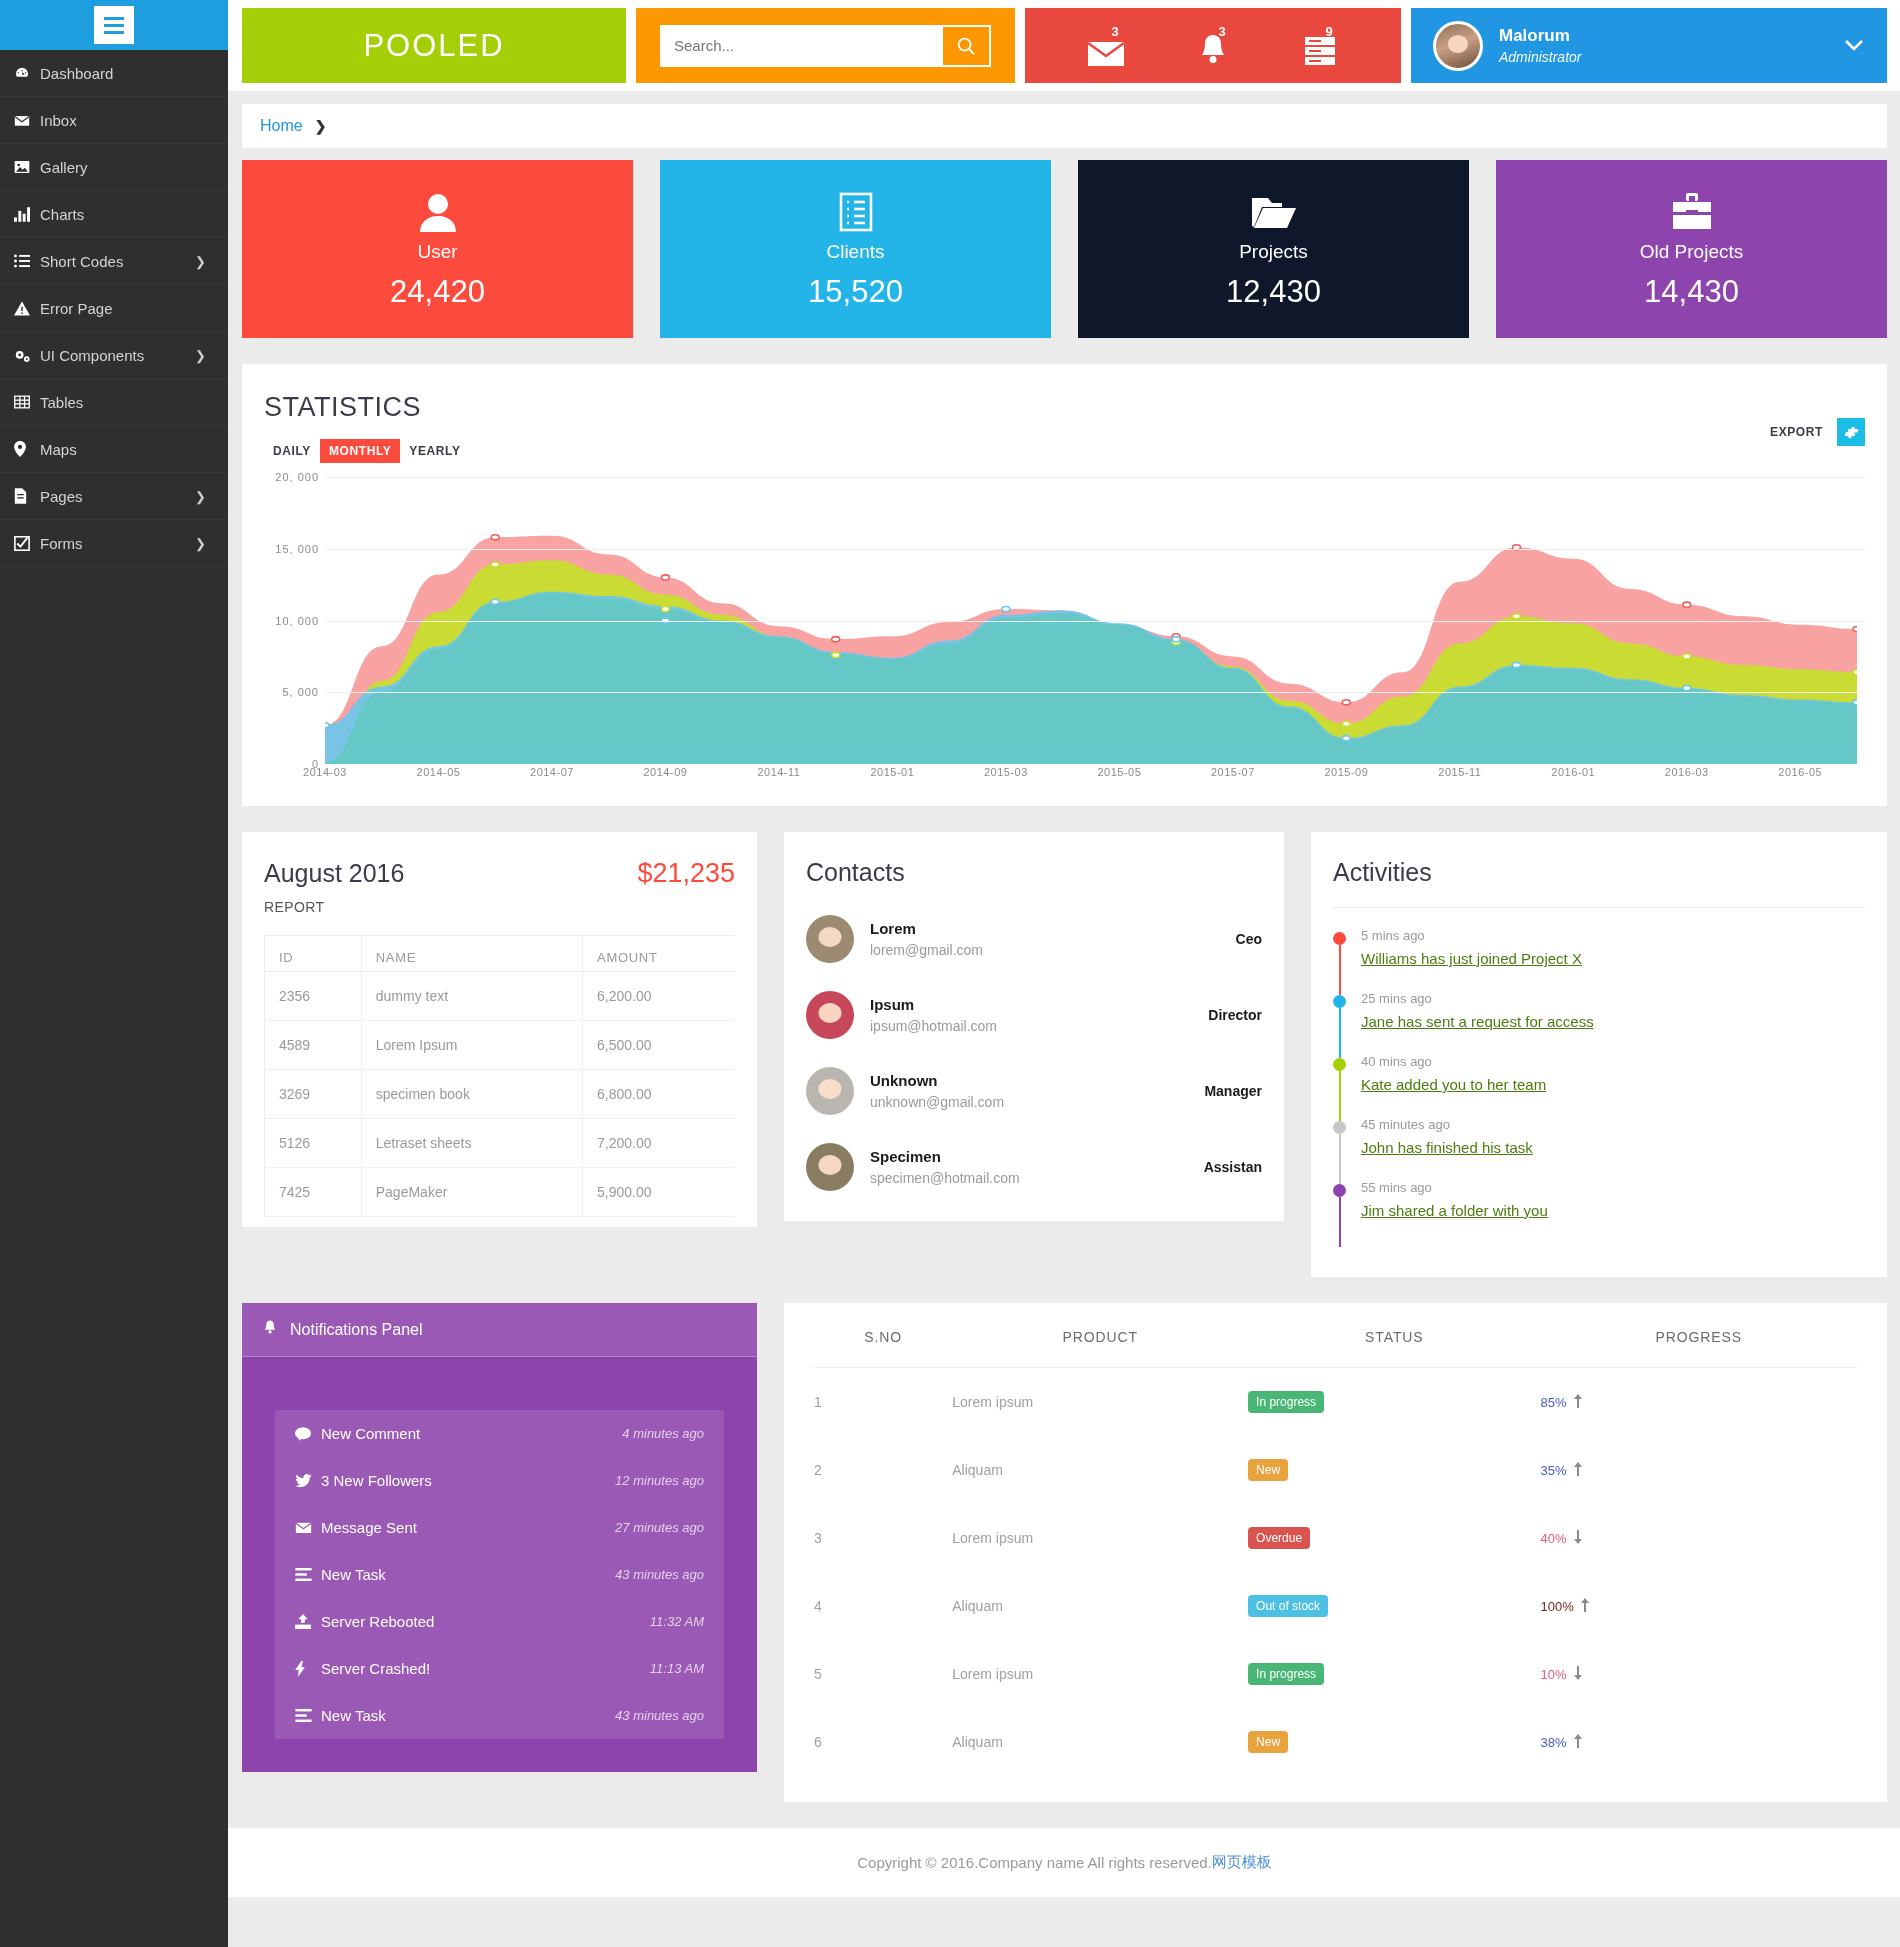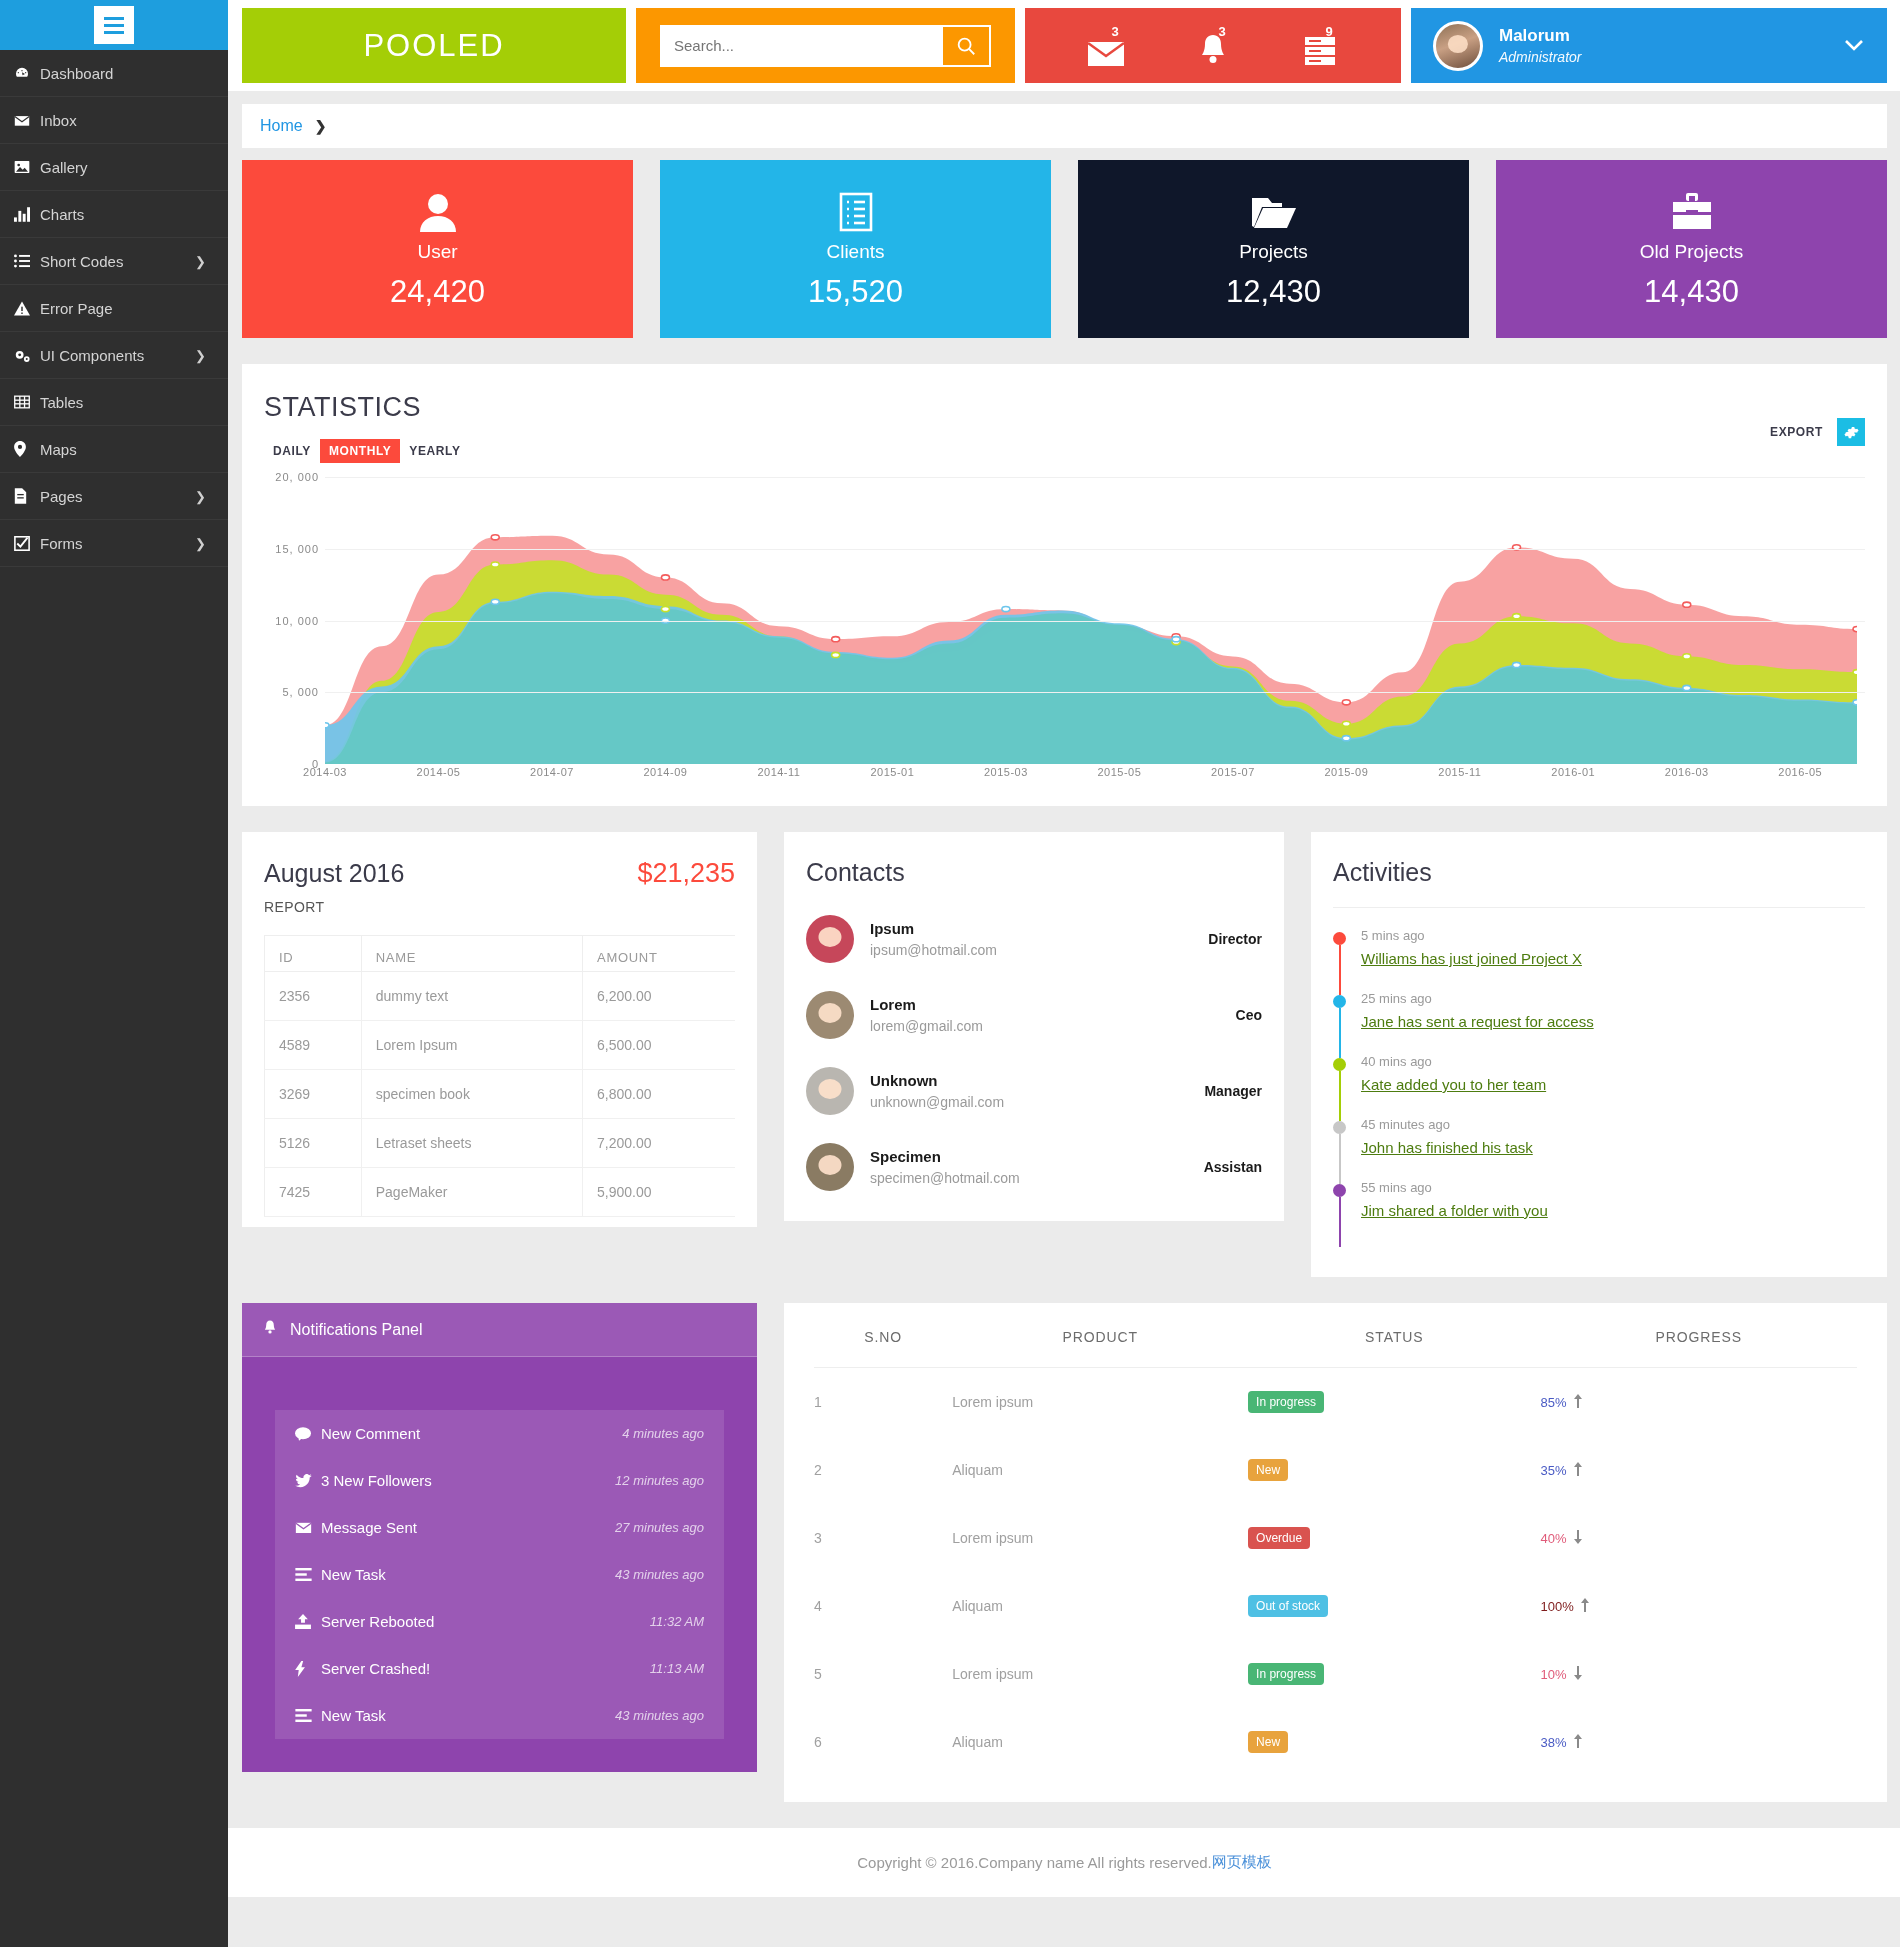--- a/index.html
+++ b/index.html
@@ -515,34 +515,34 @@
                 <td>5,900.00</td>
               </tr>
             </tbody>
         </table>
       </div>
 
       <div class="cont">
         <h3>Contacts</h3>
         <div id="contacts">
             <div class="contact">
+              <div class="cav" style="background: rgb(156, 138, 114);"></div>
+              <div class="cinfo">
+                <div class="cn">Lorem</div>
+                <div class="ce">lorem@gmail.com</div>
+              </div>
+              <div class="crole">Ceo</div>
+            </div>
+            <div class="contact">
               <div class="cav" style="background: rgb(198, 71, 90);"></div>
               <div class="cinfo">
                 <div class="cn">Ipsum</div>
                 <div class="ce">ipsum@hotmail.com</div>
               </div>
               <div class="crole">Director</div>
-            </div>
-            <div class="contact">
-              <div class="cav" style="background: rgb(156, 138, 114);"></div>
-              <div class="cinfo">
-                <div class="cn">Lorem</div>
-                <div class="ce">lorem@gmail.com</div>
-              </div>
-              <div class="crole">Ceo</div>
             </div>
             <div class="contact">
               <div class="cav" style="background: rgb(185, 182, 176);"></div>
               <div class="cinfo">
                 <div class="cn">Unknown</div>
                 <div class="ce">unknown@gmail.com</div>
               </div>
               <div class="crole">Manager</div>
             </div>
             <div class="contact">

